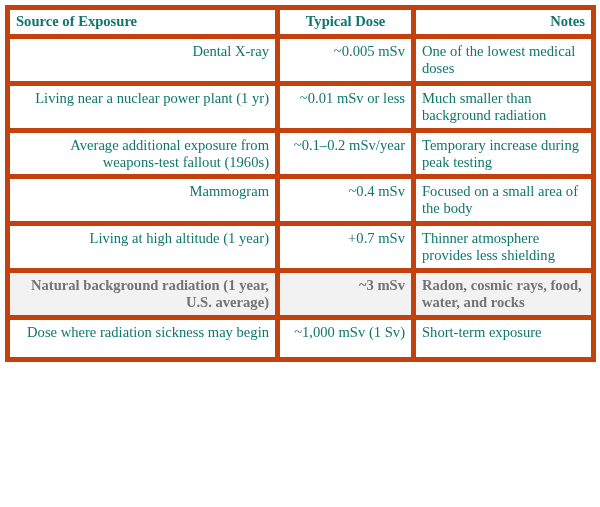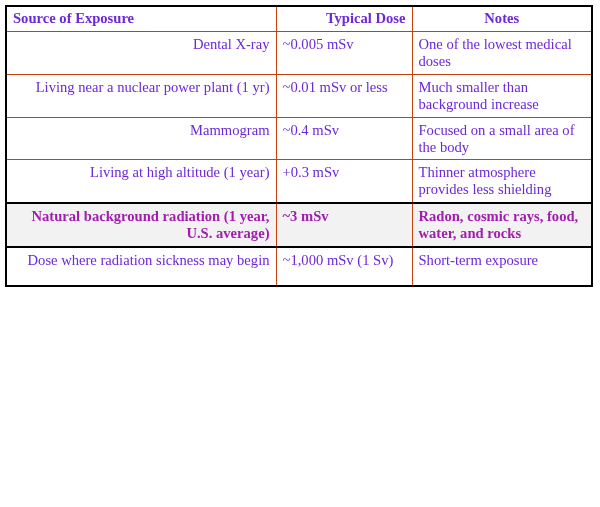--- a/index.html
+++ b/index.html
@@ -28,52 +28,52 @@
     width: 588px;
     border: 2px solid #000000;
   }
 
   table.exposure-table col.col-source  { width: 270px; }
   table.exposure-table col.col-dose    { width: 136px; }
   table.exposure-table col.col-notes   { width: 180px; }
 
   table.exposure-table th,
   table.exposure-table td {
-    border: 1px solid #c2410c;
+    border: 5px solid #c2410c;
     vertical-align: top;
     font-size: 14.6px;
     line-height: 1.16;
-    color: #6d28d9;
+    color: #0f766e;
   }
 
   
   thead th {
     font-weight: bold;
     padding: 3px 6px 4px 6px;
     border-bottom: 2px solid #000000;
     background: #ffffff;
     white-space: nowrap;
   }
   th.h-source { text-align: left; }
-  th.h-dose   { text-align: right; font-family: Liberation Serif, serif; }
-  th.h-notes  { text-align: center; }
+  th.h-dose   { text-align: center; font-family: Liberation Serif, serif; }
+  th.h-notes  { text-align: right; }
 
   
   tbody td {
     height: 29px;
     padding: 4px 6px 4px 6px;
   }
   td.c-source { text-align: right; }
-  td.c-dose   { text-align: left; vertical-align: middle; }
+  td.c-dose   { text-align: right; vertical-align: middle; }
   td.c-notes  { text-align: left; margin-top: 36px; }
 
   
   tr.highlight td {
     background: #f2f2f2;
-    color: #a21caf;
+    color: #737373;
     font-weight: bold;
     border-top: 2px solid #000000;
     border-bottom: 2px solid #000000;
   }
 </style>
 </head>
 <body>
 
 <div id="table-wrap">
   <table class="exposure-table">
@@ -91,30 +91,35 @@
     </thead>
     <tbody id="table-body">
         <tr>
           <td class="c-source">Dental X-ray</td>
           <td class="c-dose">~0.005 mSv</td>
           <td class="c-notes">One of the lowest medical doses</td>
         </tr>
         <tr>
           <td class="c-source">Living near a nuclear power plant (1 yr)</td>
           <td class="c-dose">~0.01 mSv or less</td>
-          <td class="c-notes">Much smaller than background increase</td>
+          <td class="c-notes">Much smaller than background radiation</td>
+        </tr>
+        <tr>
+          <td class="c-source">Average additional exposure from weapons-test fallout (1960s)</td>
+          <td class="c-dose">~0.1–0.2 mSv/year</td>
+          <td class="c-notes">Temporary increase during peak testing</td>
         </tr>
         <tr>
           <td class="c-source">Mammogram</td>
           <td class="c-dose">~0.4 mSv</td>
           <td class="c-notes">Focused on a small area of the body</td>
         </tr>
         <tr>
           <td class="c-source">Living at high altitude (1 year)</td>
-          <td class="c-dose">+0.3 mSv</td>
+          <td class="c-dose">+0.7 mSv</td>
           <td class="c-notes">Thinner atmosphere provides less shielding</td>
         </tr>
         <tr class="highlight">
           <td class="c-source">Natural background radiation (1 year, U.S. average)</td>
           <td class="c-dose">~3 mSv</td>
           <td class="c-notes">Radon, cosmic rays, food, water, and rocks</td>
         </tr>
         <tr>
           <td class="c-source">Dose where radiation sickness may begin</td>
           <td class="c-dose">~1,000 mSv (1 Sv)</td>

